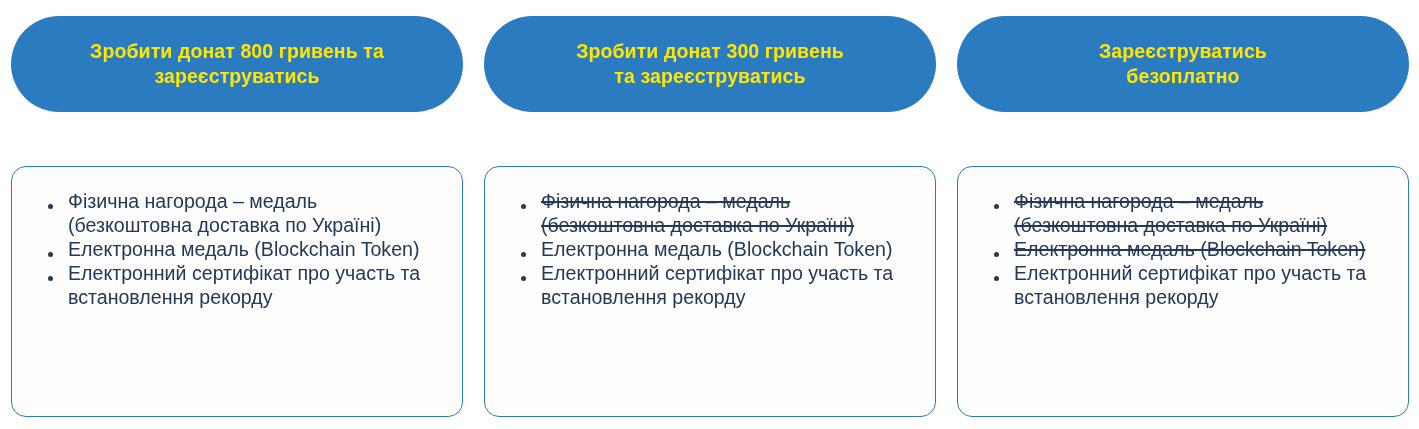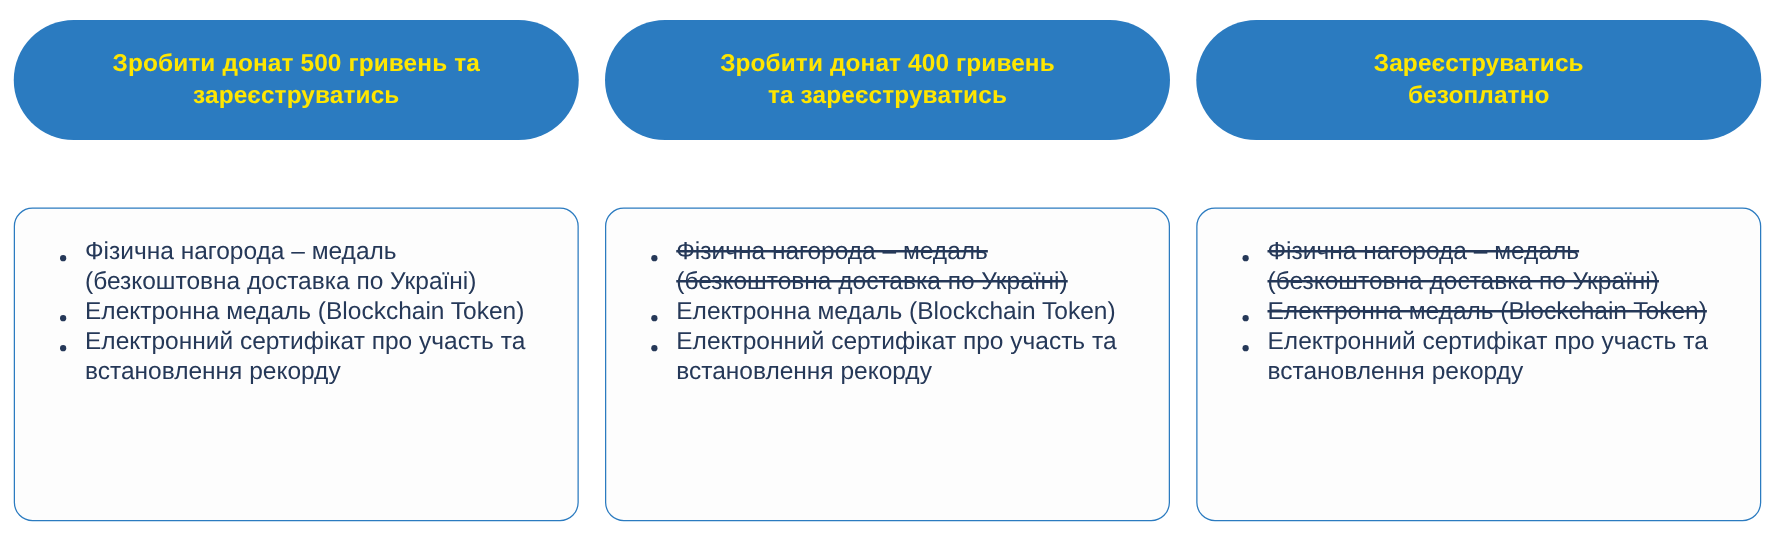--- a/index.html
+++ b/index.html
@@ -114,41 +114,41 @@
   }
 </style>
 </head>
 <body>
 
 <div class="board">
   <div class="columns">
 
     <div class="column">
       <button class="cta-button">
-        <span class="cta-label">Зробити донат 500 гривень та
+        <span class="cta-label">Зробити донат 800 гривень та
 зареєструватись</span>
       </button>
       <div class="benefits-card">
         <ul class="benefits-list">
           <li class="benefit-item">
             <span class="benefit-text">Фізична нагорода – медаль (безкоштовна доставка по Україні)</span>
           </li>
           <li class="benefit-item">
             <span class="benefit-text">Електронна медаль (Blockchain Token)</span>
           </li>
           <li class="benefit-item">
             <span class="benefit-text">Електронний сертифікат про участь та встановлення рекорду</span>
           </li>
         </ul>
       </div>
     </div>
 
     <div class="column">
       <button class="cta-button">
-        <span class="cta-label">Зробити донат 400 гривень
+        <span class="cta-label">Зробити донат 300 гривень
 та зареєструватись</span>
       </button>
       <div class="benefits-card">
         <ul class="benefits-list">
           <li class="benefit-item struck">
             <span class="benefit-text">Фізична нагорода – медаль (безкоштовна доставка по Україні)</span>
           </li>
           <li class="benefit-item">
             <span class="benefit-text">Електронна медаль (Blockchain Token)</span>
           </li>

